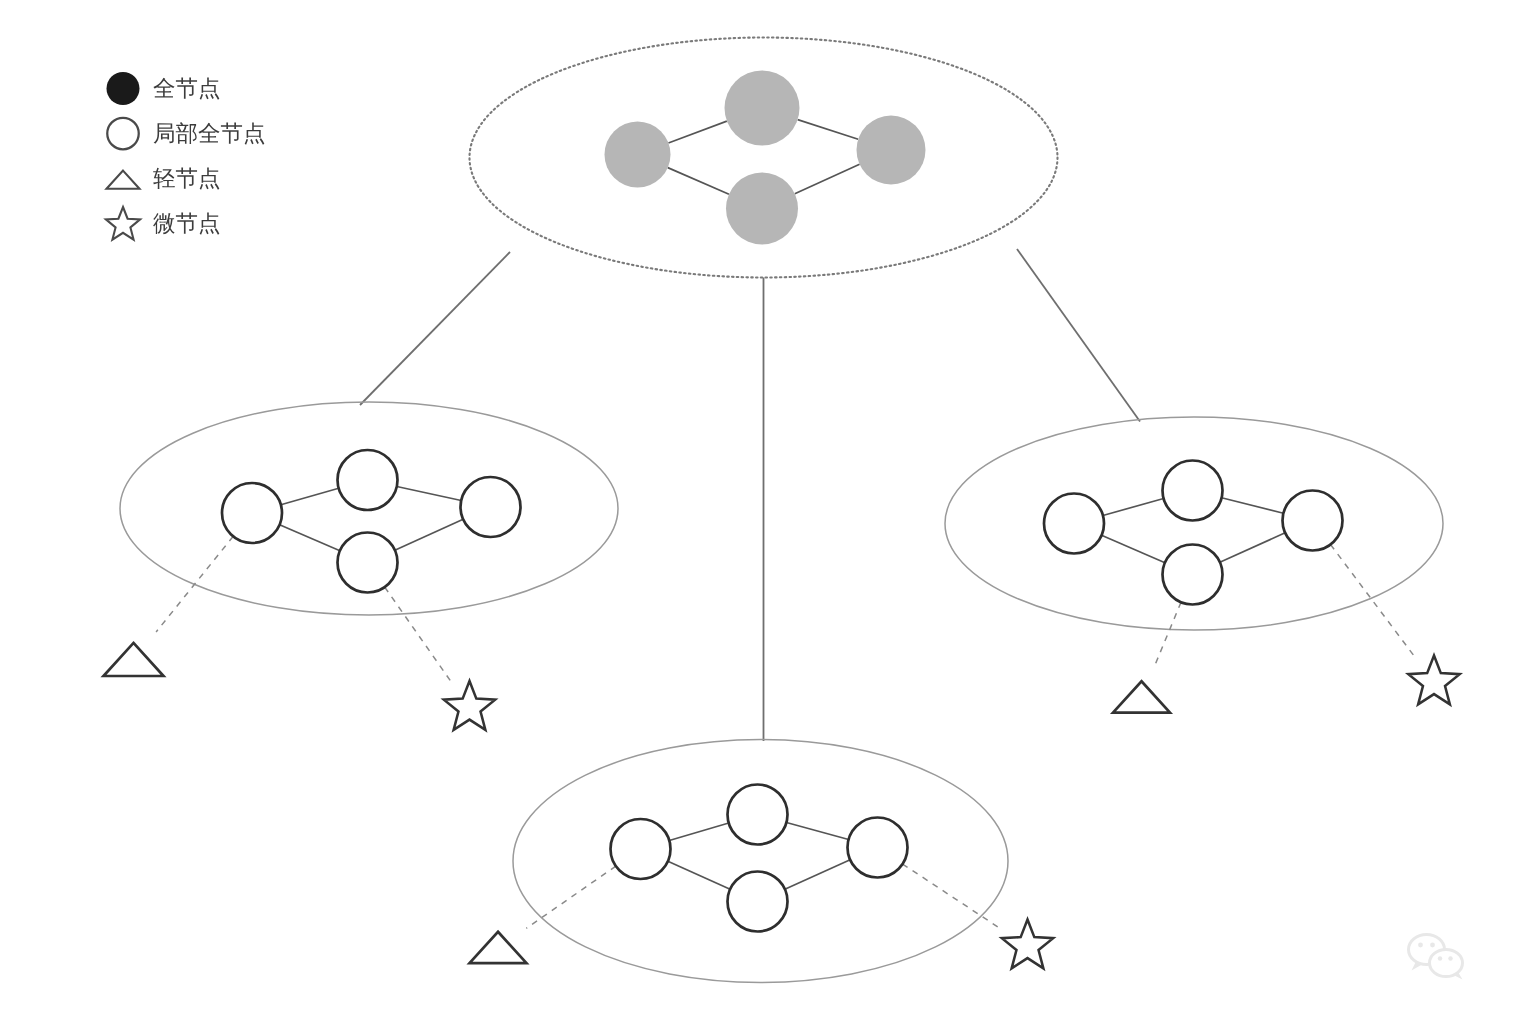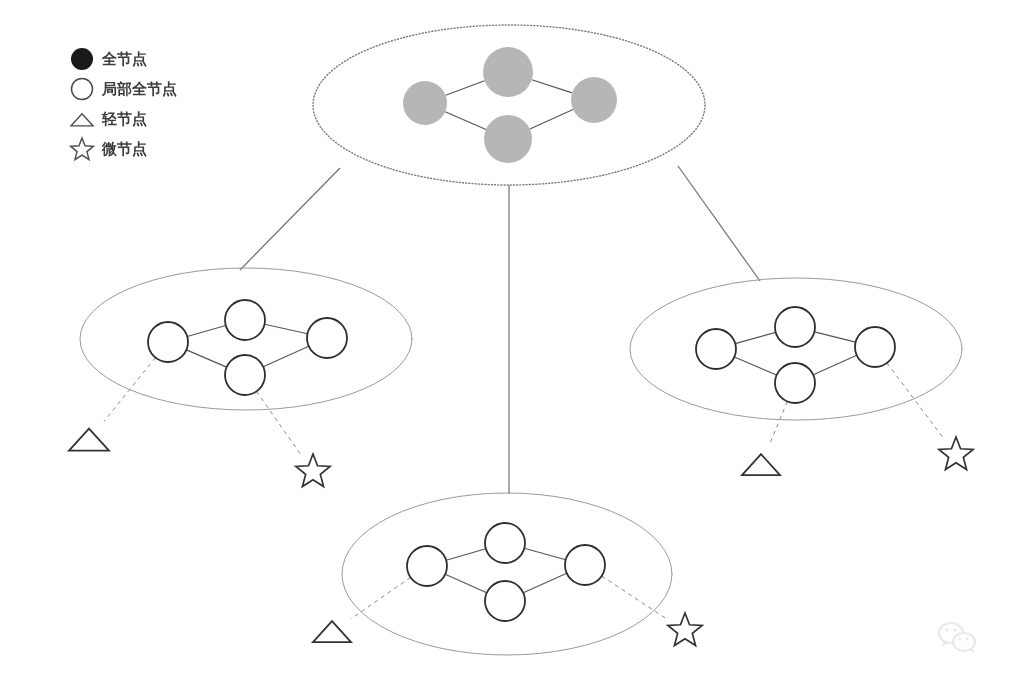--- a/index.html
+++ b/index.html
@@ -14,21 +14,20 @@
     position: relative;
     overflow: hidden;
     font-family: "Liberation Sans", "DejaVu Sans", sans-serif;
   }
   #diagram-root {
     position: absolute;
     left: 0;
     top: 0;
     width: 1024px;
     height: 688px;
-    font-weight: bold;
   }
   svg#scene {
     display: block;
     width: 1024px;
     height: 688px;
   }
   .legend-label {
     font-family: "Liberation Sans", "DejaVu Sans", sans-serif;
     font-size: 15px;
     fill: #3c3c3c;

